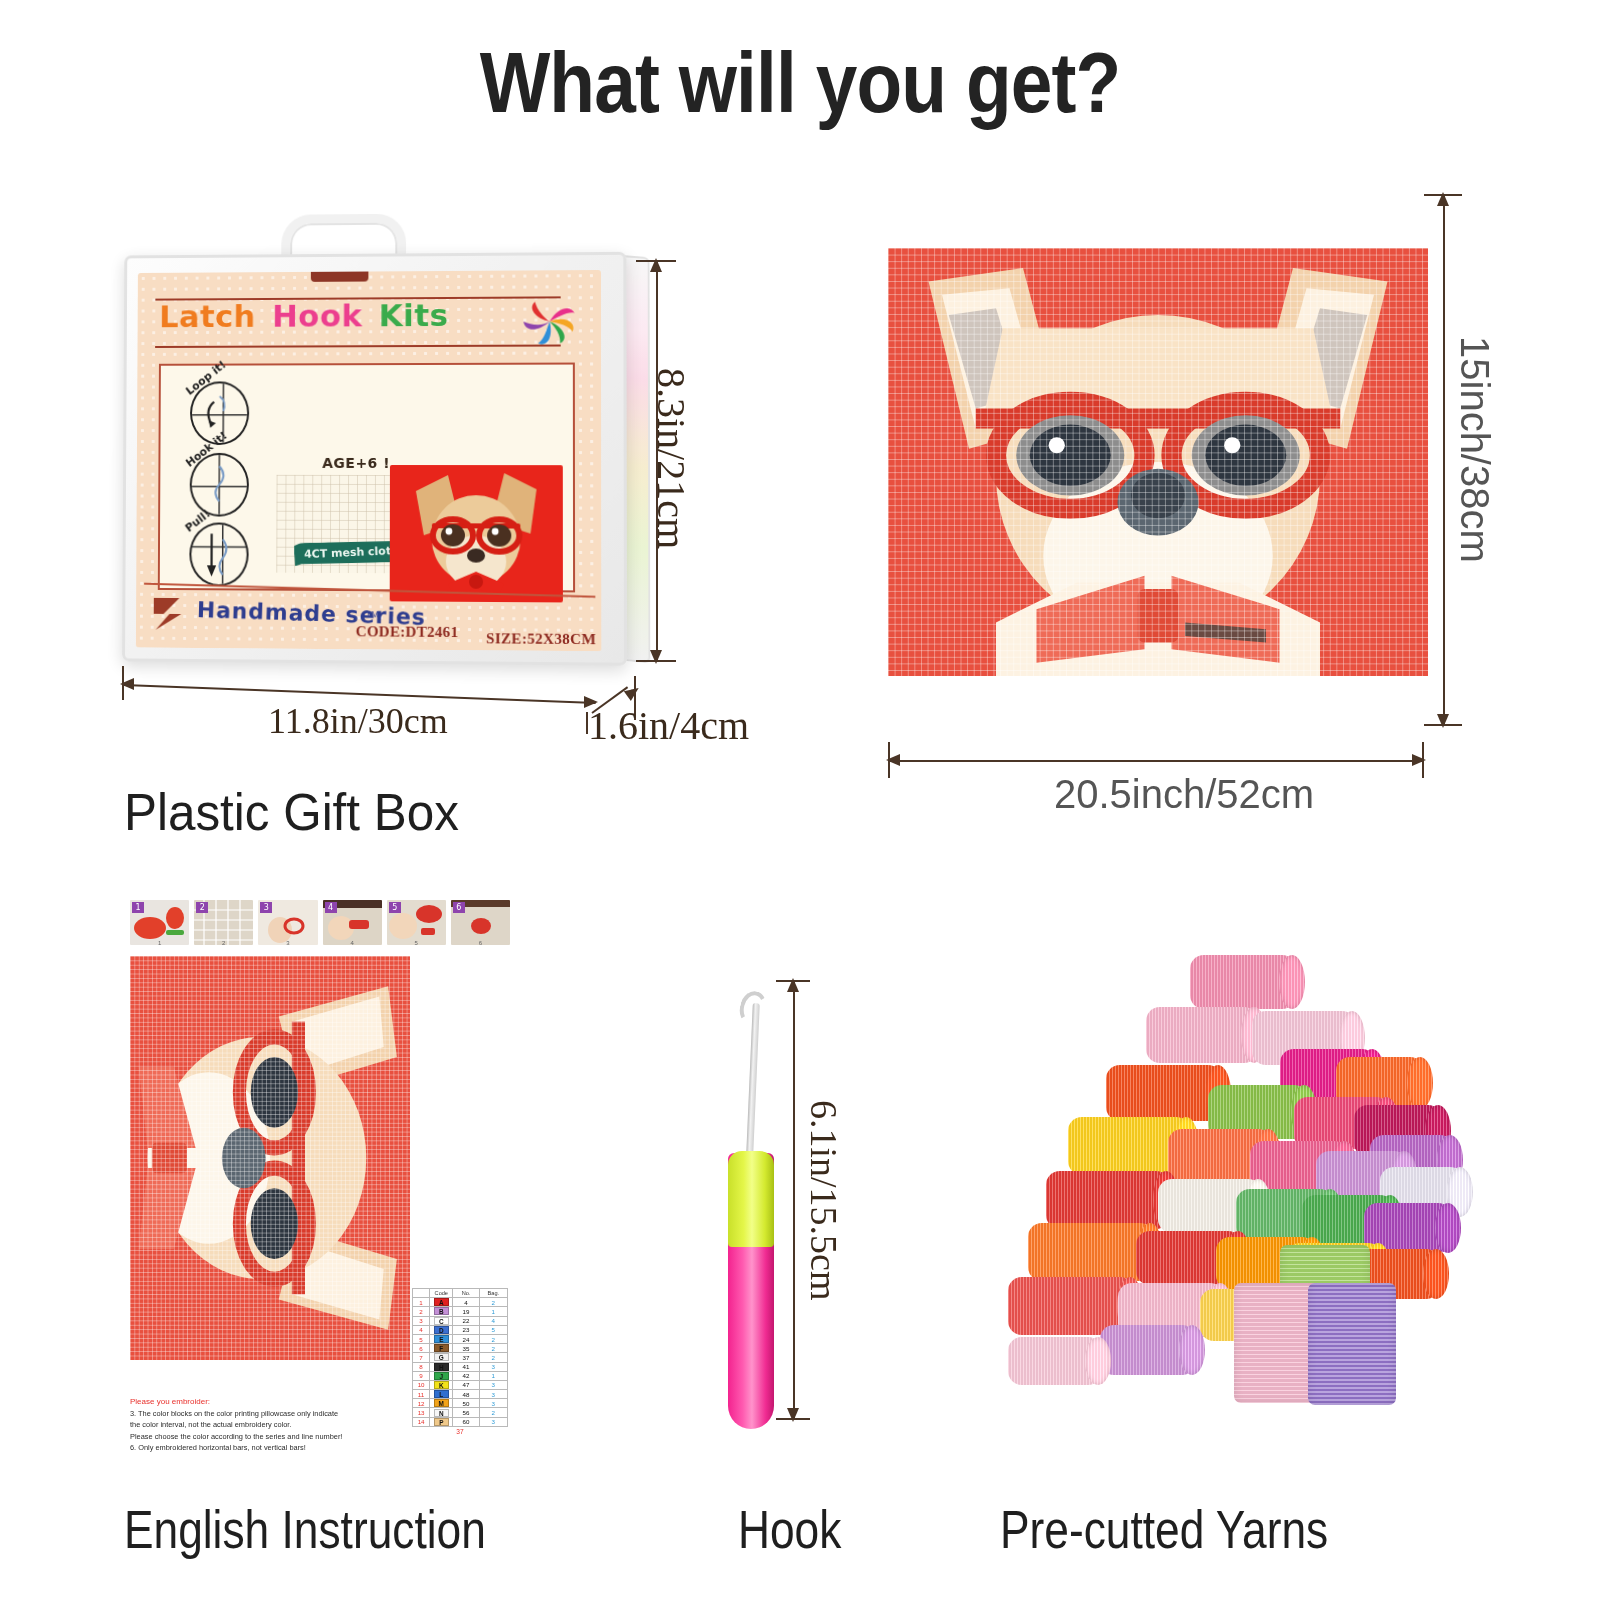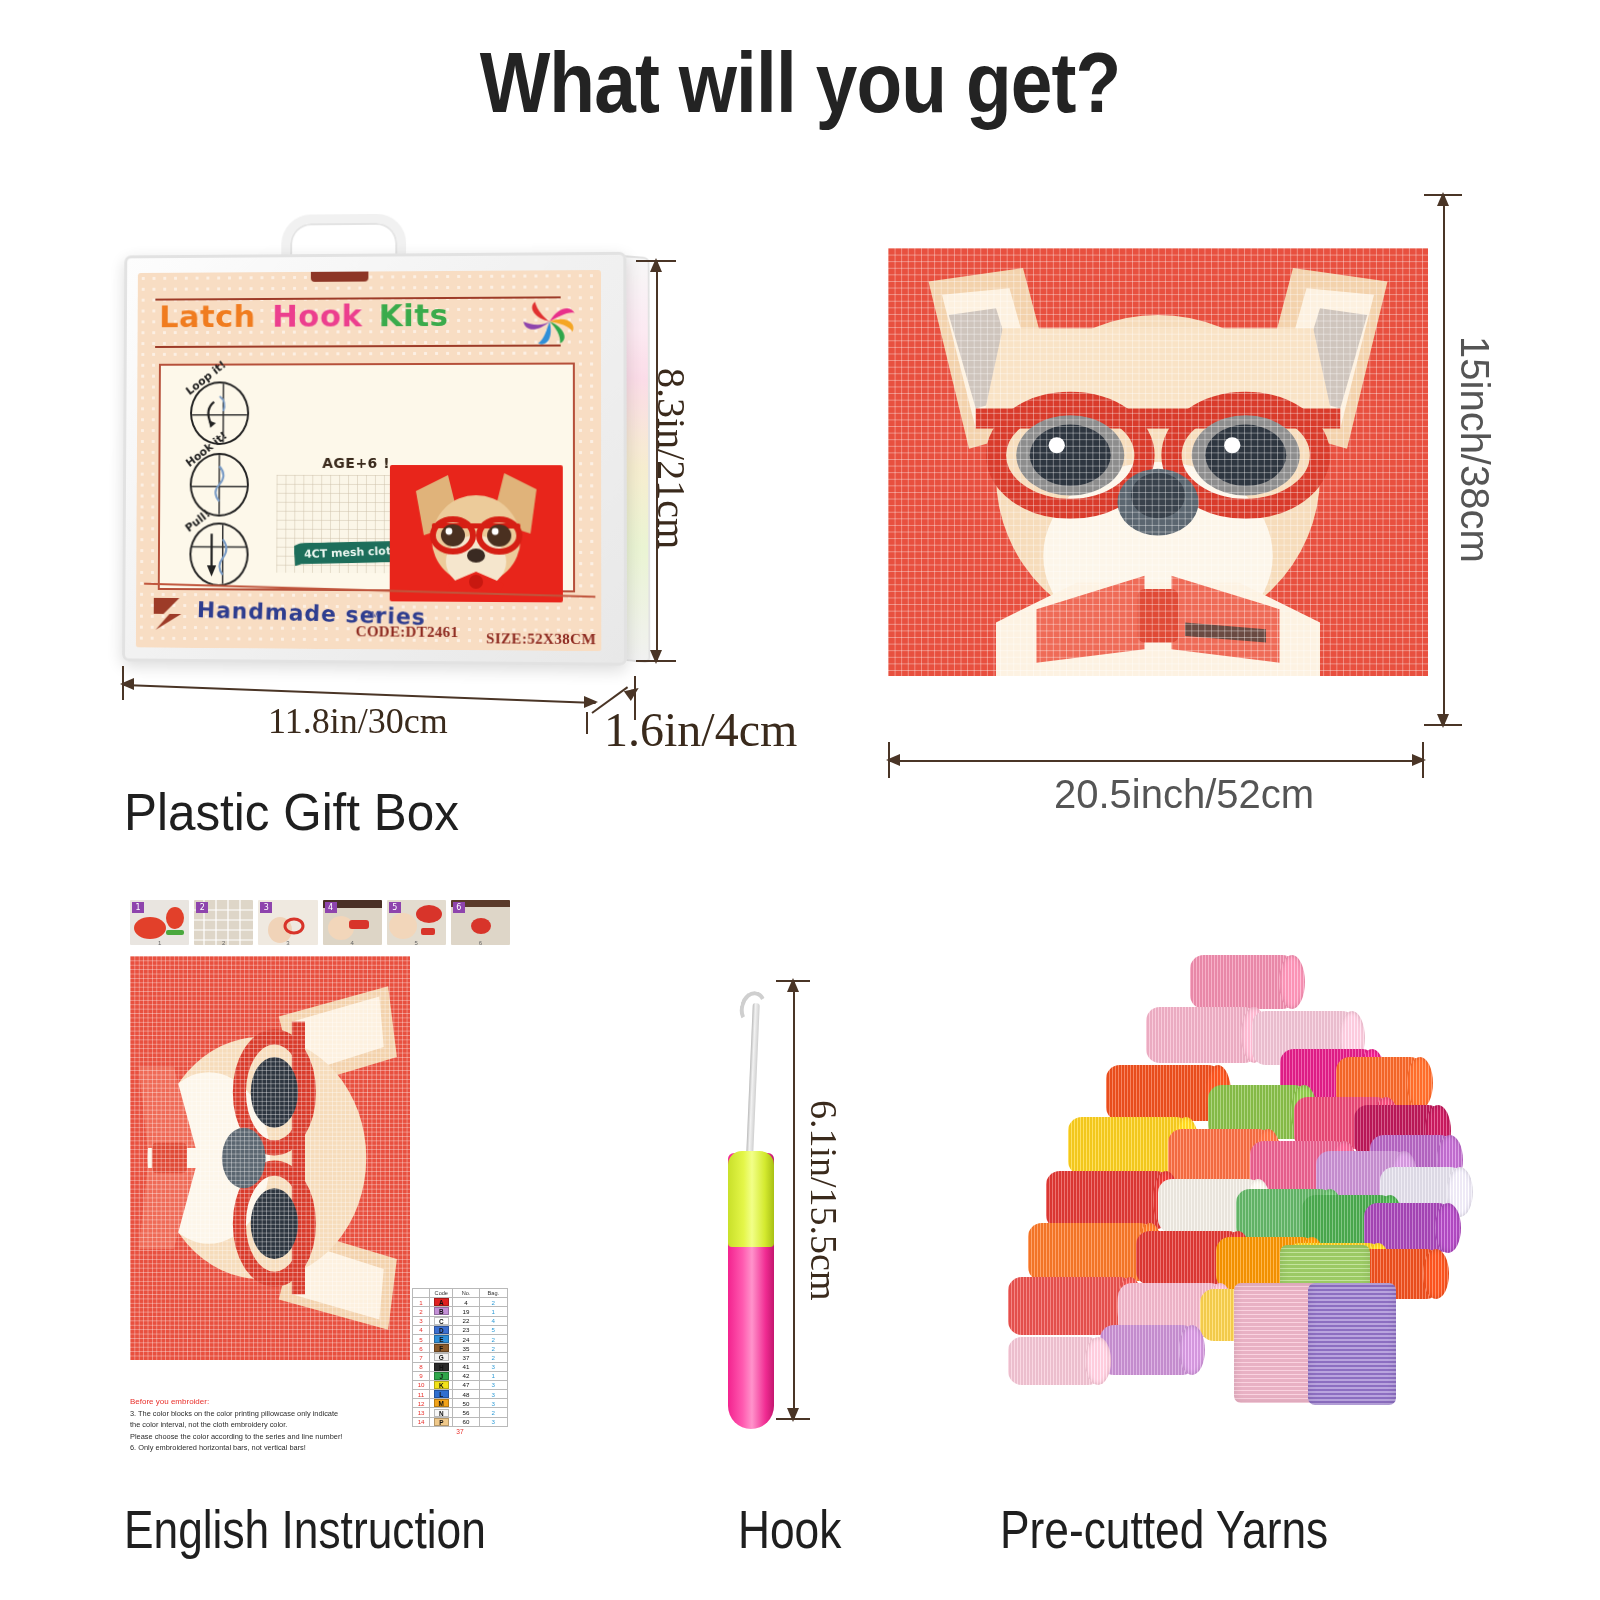--- a/index.html
+++ b/index.html
@@ -353,21 +353,21 @@
     <div class="arrow arrow-r" style="left:584px; top:696px;"></div>
     <div class="dim-tick" style="left:122px; top:666px; width:2px; height:34px;"></div>
     <div class="dim-txt" style="left:268px; top:700px; font-size:36px;">11.8in/30cm</div>
   </div>
 
   <div>
     <div class="dim-line dim-h" style="left:592px; top:712px; width:44px; transform:rotate(-36deg); transform-origin:left center;"></div>
     <div class="arrow arrow-r" style="left:626px; top:686px; transform:rotate(-36deg);"></div>
     <div class="dim-tick" style="left:634px; top:676px; width:2px; height:44px;"></div>
     <div class="dim-tick" style="left:586px; top:712px; width:2px; height:22px;"></div>
-    <div class="dim-txt" style="left:604px; top:702px; font-size:48px;">1.6in/4cm</div>
+    <div class="dim-txt" style="left:588px; top:702px; font-size:40px;">1.6in/4cm</div>
   </div>
 
   <div class="caption light" style="left:124px; top:782px;">Plastic Gift Box</div>
 
   <div id="canvas-panel">
     <svg class="pix-canvas" viewBox="0 0 80 64" width="540" height="428" preserveAspectRatio="none">
       <rect width="80" height="64" fill="#e8503f"></rect>
       <g>
 
         <path d="M6,5 L20,3 L26,26 L12,30 Z" fill="#f3d2ac"></path>
@@ -514,23 +514,23 @@
           <rect x="37" y="51" width="6" height="8" rx="1" fill="#e04a36"></rect>
         </g>
         <g stroke="rgba(255,255,255,.4)" stroke-width=".22">
           <g id="vg"></g>
         </g>
       </svg>
       <div class="mesh-overlay" style="background-size:4.4px 4.4px;"></div>
     </div>
 
     <div class="before-txt">
-      <span class="before-hd">Before you embroider:</span>
+      <span class="before-hd">Please you embroider:</span>
       <span>3. The color blocks on the color printing pillowcase only indicate</span><br>
-      <span>the color interval,  not the cloth embroidery color.</span><br>
+      <span>the color interval,  not the actual embroidery color.</span><br>
       <span> Please choose the color according to the series and line number!</span><br>
       <span>6. Only embroidered horizontal bars, not vertical bars!</span>
     </div>
 
     <table class="code-table">
       <thead>
         <tr>
           <th></th>
           <th>Code</th>
           <th>No.</th>

